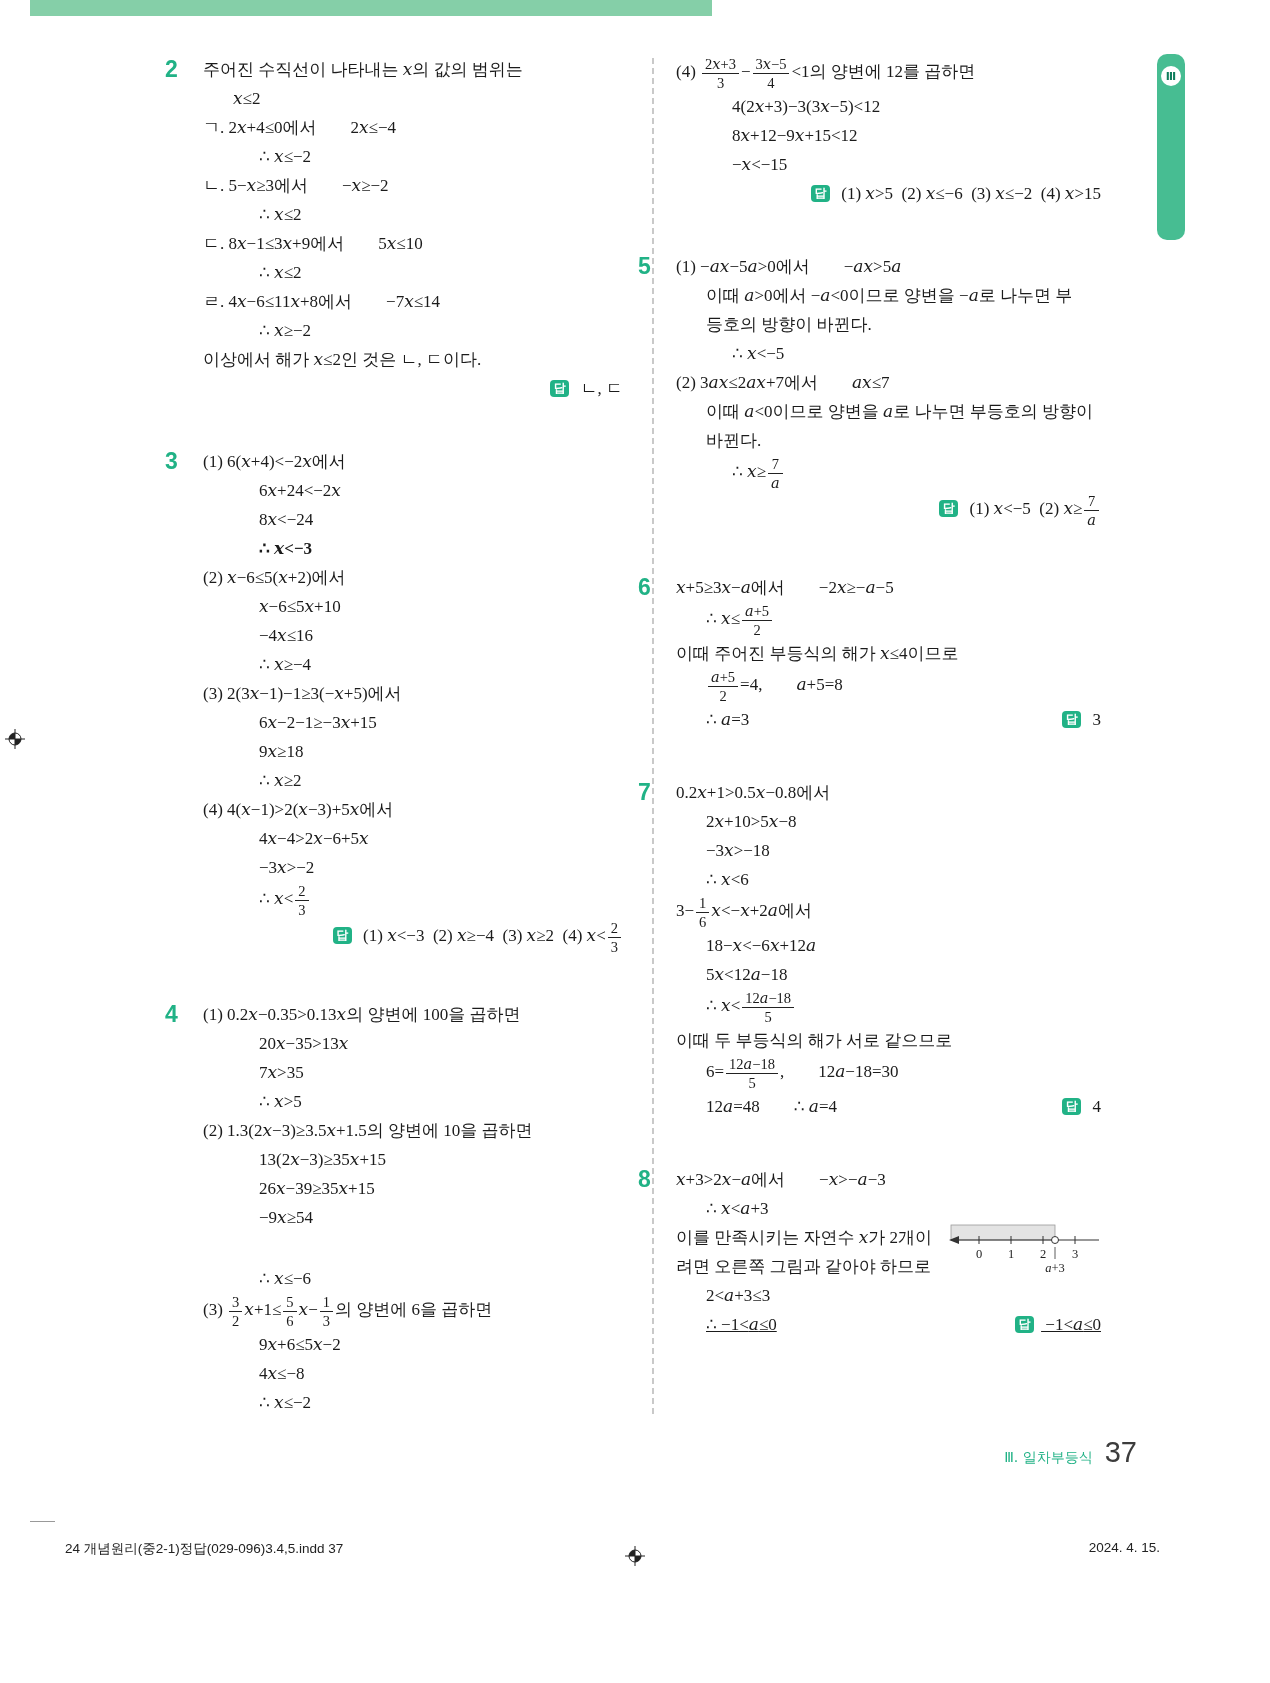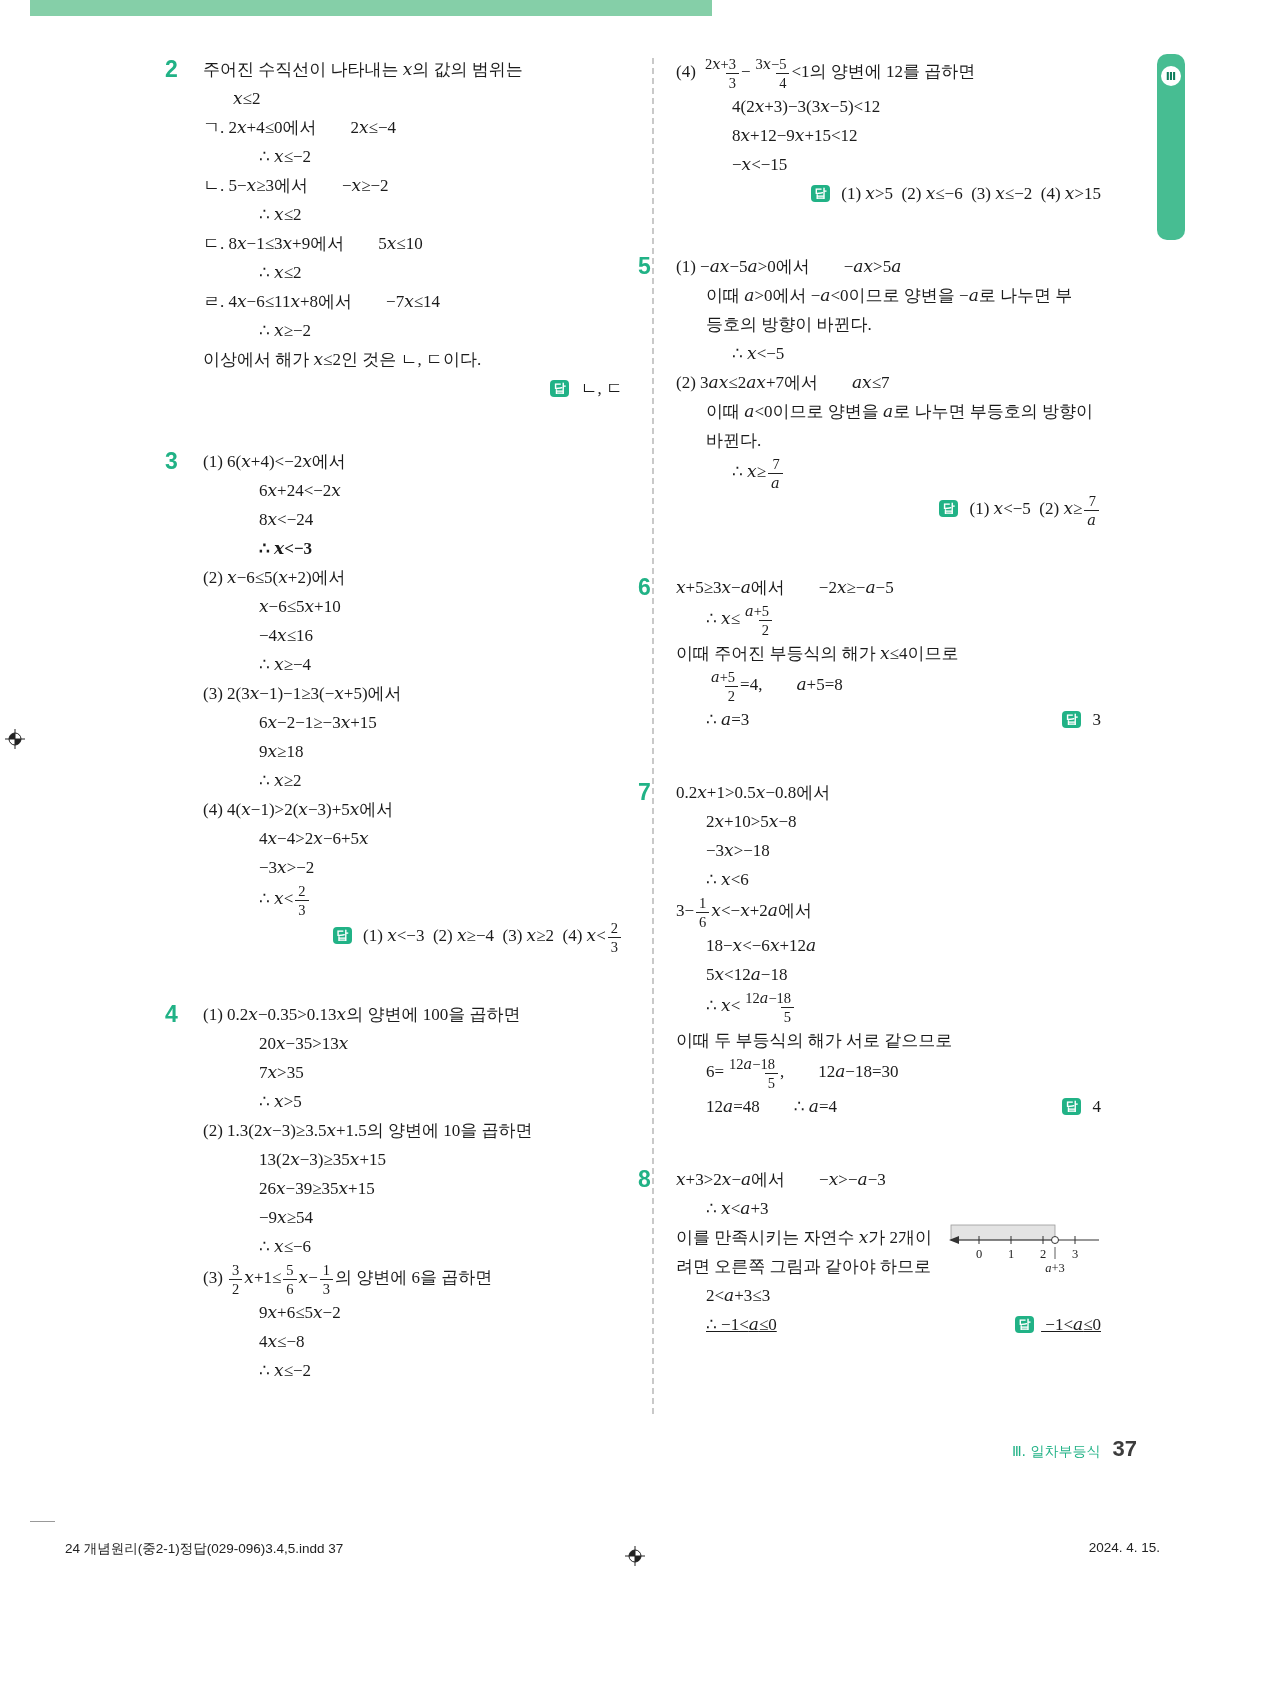--- a/index.html
+++ b/index.html
@@ -23,33 +23,33 @@
     position:absolute;left:-38px;top:0;font-family:"Liberation Sans", sans-serif;
     font-weight:bold;font-size:23px;color:#21b286;line-height:29px;
   }
   .line{font-size:17px;line-height:29px;min-height:29px;}
   .line.right{text-align:right;}
   .line.split{display:flex;justify-content:space-between;align-items:baseline;}
   .rtext{white-space:nowrap;}
   .var{font-style:italic;font-family:"DejaVu Serif", serif;}
   .frac{
     display:inline-flex;flex-direction:column;text-align:center;vertical-align:middle;
-    margin:0 2px;line-height:1;align-items:flex-end;
+    margin:0 2px;line-height:1;
   }
   .frac .num,.frac .den{display:block;font-size:14.5px;line-height:18px;padding:0 3px;}
   .frac .den{border-top:1px solid #222;}
   .badge{
     display:inline-block;background:#21b286;color:#fff;font-family:"Liberation Sans", sans-serif;
     font-size:12px;line-height:17px;width:19px;text-align:center;border-radius:4px;
     margin-right:7px;vertical-align:2px;font-weight:bold;
   }
   .figure{position:absolute;right:0;top:46px;width:152px;}
   .pagelabel{position:absolute;top:1436px;left:712px;width:425px;text-align:right;white-space:nowrap;}
   .pagelabel .chapter{font-family:"DejaVu Sans", sans-serif;font-size:14px;color:#21b286;}
-  .pagelabel .pageno{font-family:"Liberation Sans", sans-serif;font-size:22px;font-weight:bold;color:#3c3c3c;margin-left:12px;}
+  .pagelabel .pageno{font-family:"Liberation Sans", sans-serif;font-size:29px;font-weight:normal;color:#3c3c3c;margin-left:12px;}
   .footer{
     position:absolute;left:65px;top:1540px;width:1095px;display:flex;justify-content:space-between;
     font-family:"Liberation Sans", sans-serif;font-size:13.5px;color:#222;
   }
   .croptick{position:absolute;left:30px;top:1521px;width:25px;height:1px;background:#999;}
   .regmark{position:absolute;}
 </style>
 </head>
 <body>
 
@@ -106,21 +106,21 @@
     <div class="problem">
       <span class="pnum">4</span>
       <div class="line"><span class="ltext">(1) 0.2<i class="var">x</i>−0.35&gt;0.13<i class="var">x</i>의 양변에 100을 곱하면</span></div>
       <div class="line" style="padding-left: 56px;"><span class="ltext">20<i class="var">x</i>−35&gt;13<i class="var">x</i></span></div>
       <div class="line" style="padding-left: 56px;"><span class="ltext">7<i class="var">x</i>&gt;35</span></div>
       <div class="line" style="padding-left: 56px;"><span class="ltext">∴ <i class="var">x</i>&gt;5</span></div>
       <div class="line"><span class="ltext">(2) 1.3(2<i class="var">x</i>−3)≥3.5<i class="var">x</i>+1.5의 양변에 10을 곱하면</span></div>
       <div class="line" style="padding-left: 56px;"><span class="ltext">13(2<i class="var">x</i>−3)≥35<i class="var">x</i>+15</span></div>
       <div class="line" style="padding-left: 56px;"><span class="ltext">26<i class="var">x</i>−39≥35<i class="var">x</i>+15</span></div>
       <div class="line" style="padding-left: 56px;"><span class="ltext">−9<i class="var">x</i>≥54</span></div>
-      <div class="line" style="padding-left: 56px;"><span class="ltext">∴ <i class="var">x</i>≤−6</span></div>
+      <div class="line" style="padding-left: 56px; margin-top: 32px;"><span class="ltext">∴ <i class="var">x</i>≤−6</span></div>
       <div class="line"><span class="ltext">(3) <span class="frac">
             <span class="num">3</span>
             <span class="den">2</span>
           </span><i class="var">x</i>+1≤<span class="frac">
             <span class="num">5</span>
             <span class="den">6</span>
           </span><i class="var">x</i>−<span class="frac">
             <span class="num">1</span>
             <span class="den">3</span>
           </span>의 양변에 6을 곱하면</span></div>

